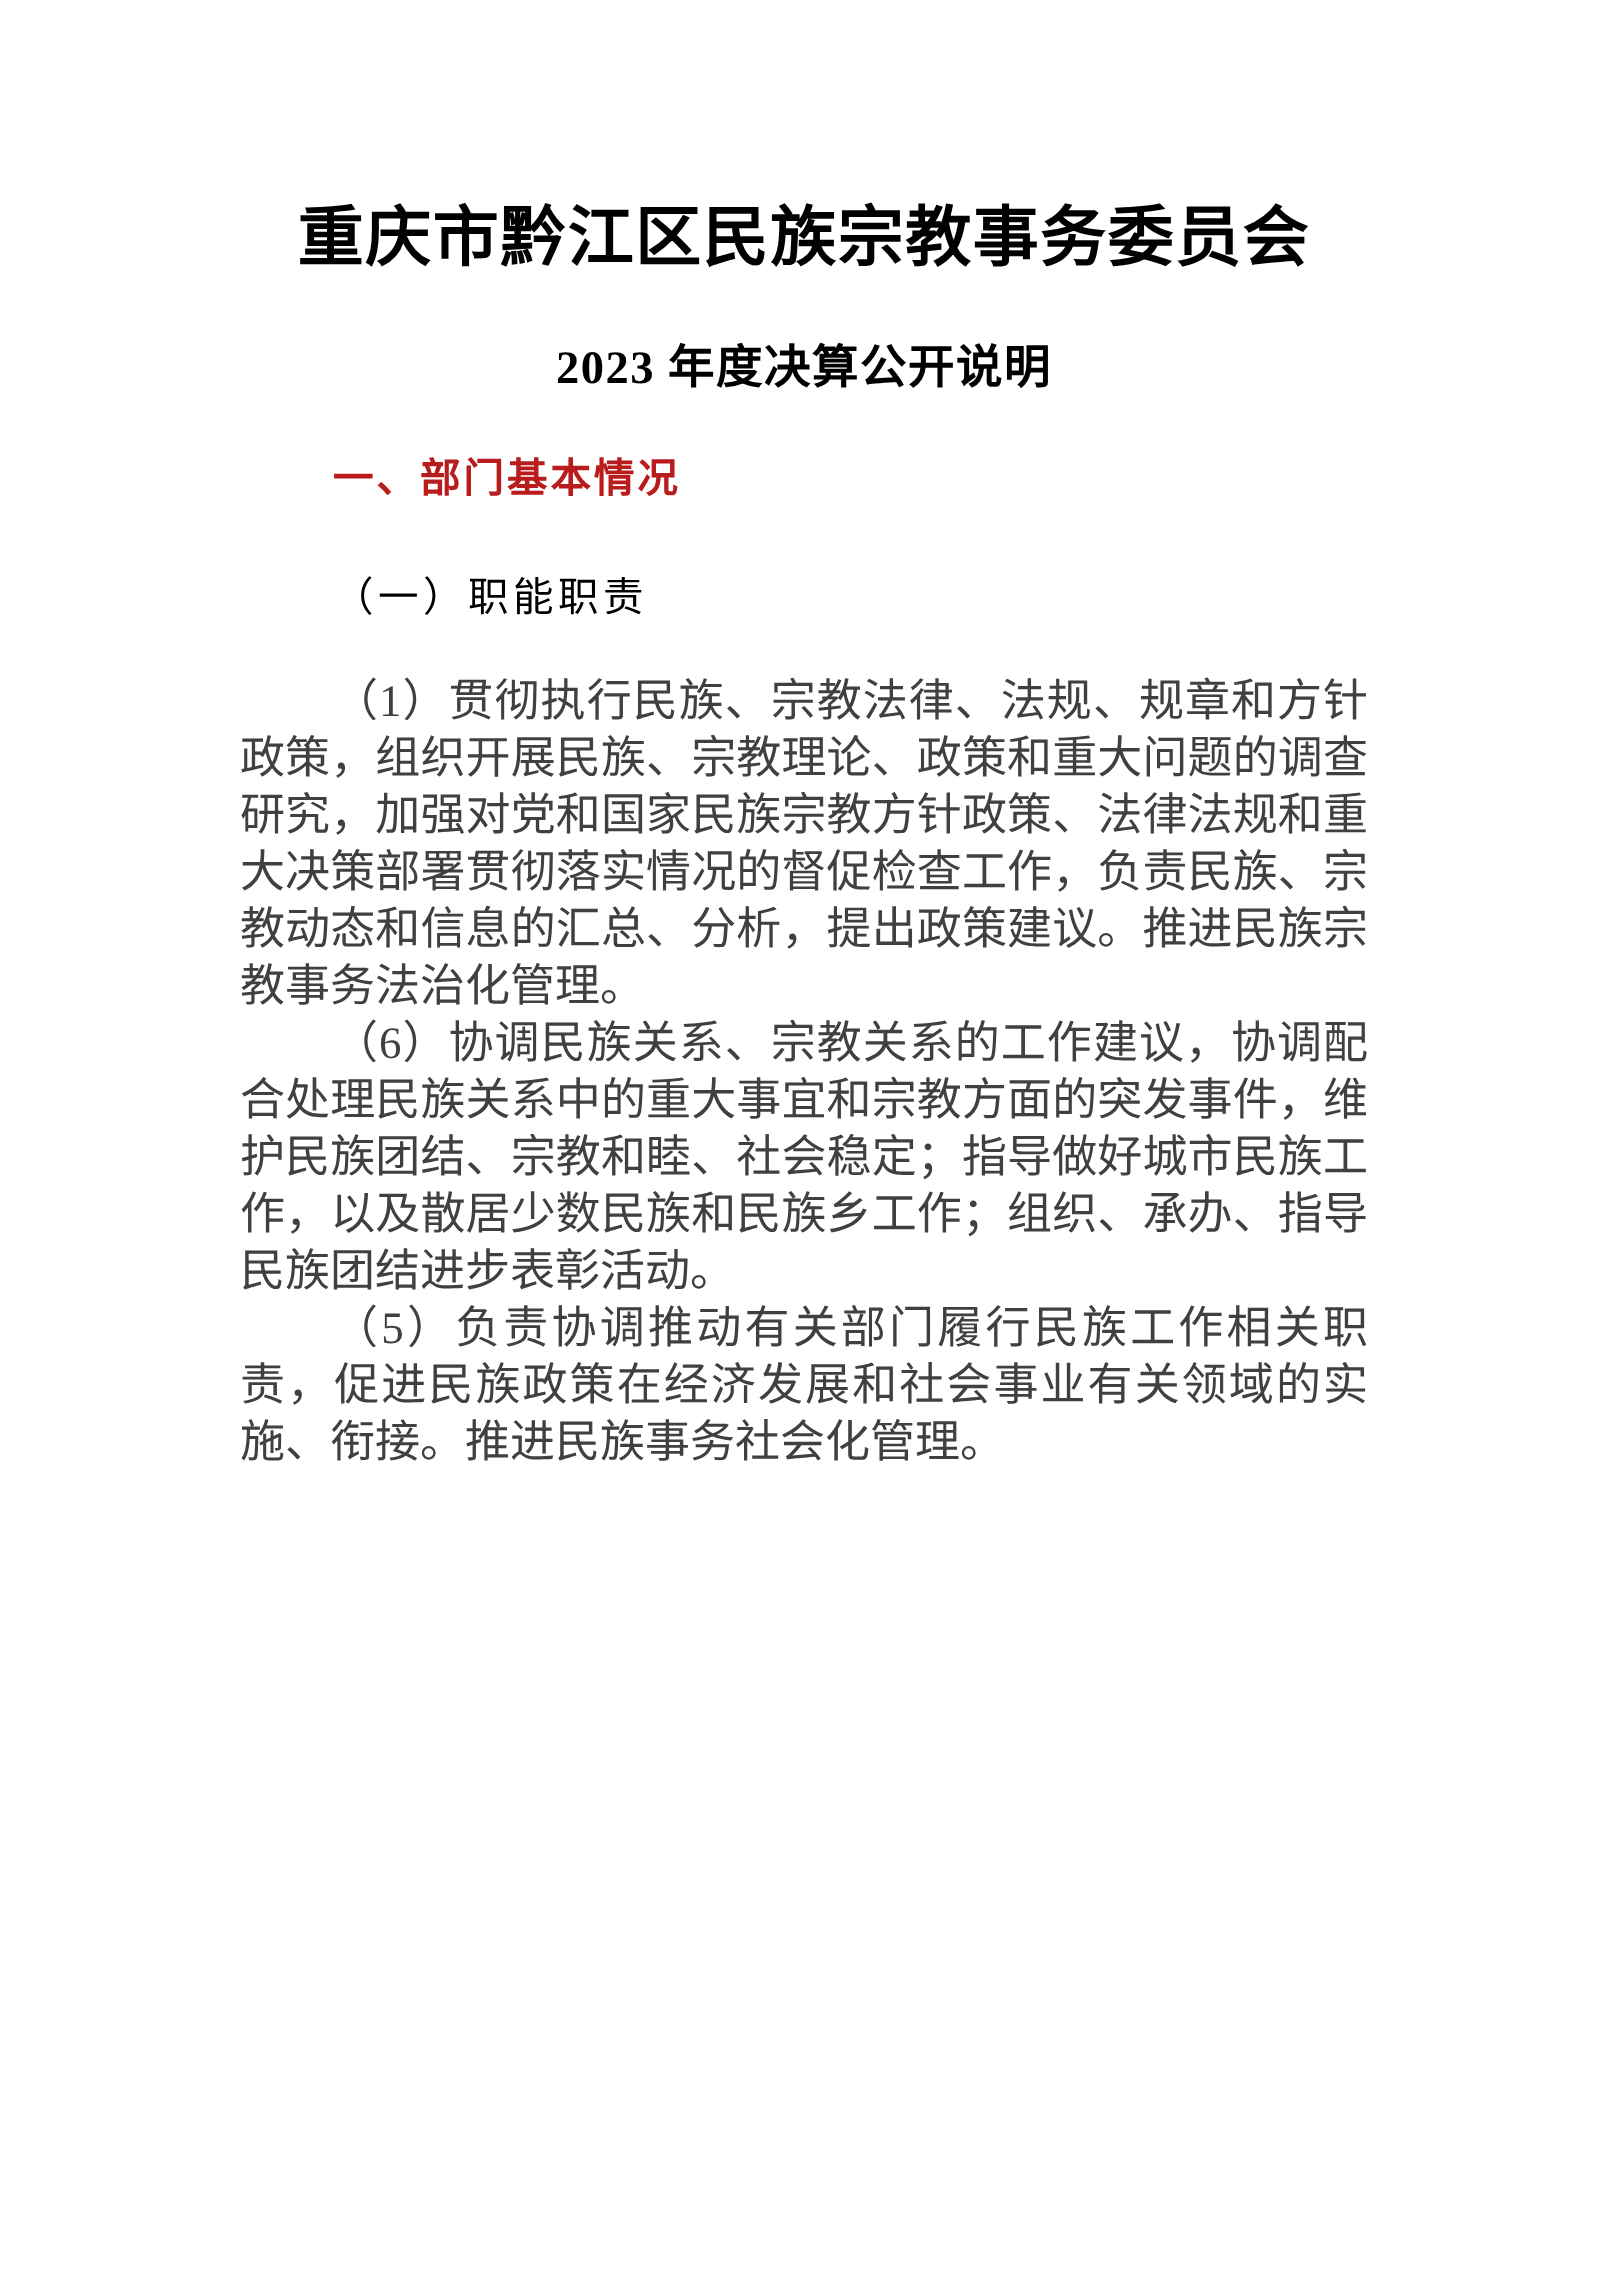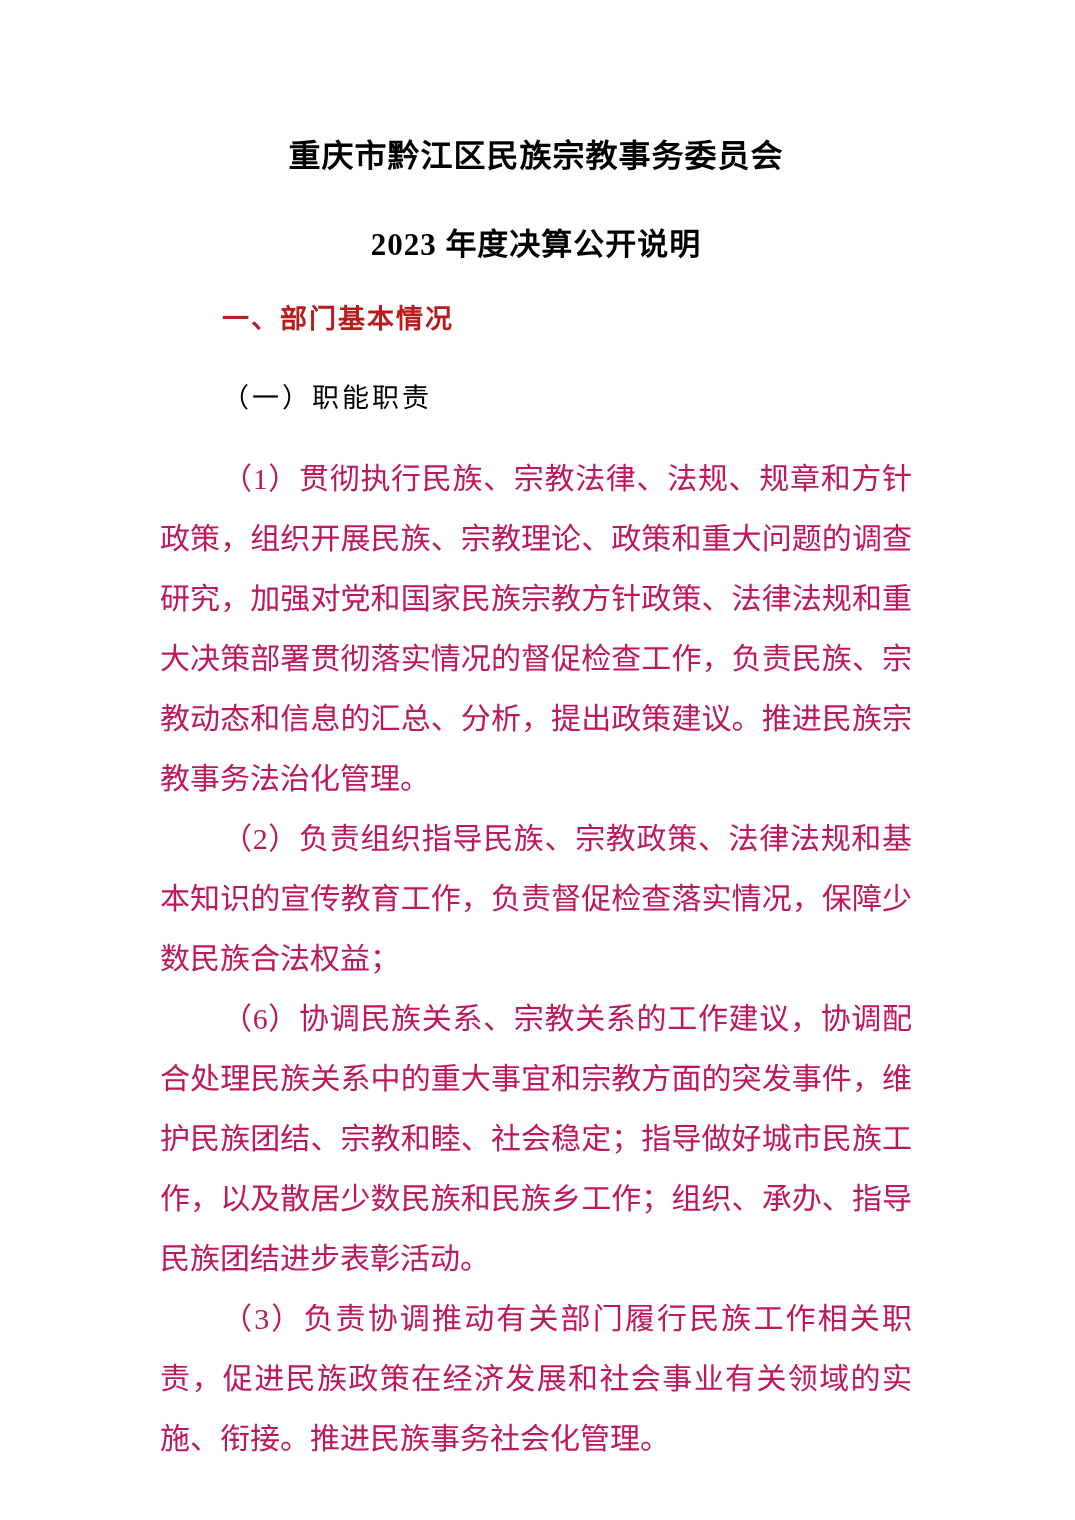--- a/index.html
+++ b/index.html
@@ -17,27 +17,27 @@
   }
   .page {
     position: relative;
     width: 1075px;
     height: 1520px;
     box-sizing: border-box;
     padding: 0 163px 0 160px;
   }
   .doc-title {
     margin: 140px 0 0 0;
-    font-size: 32px;
+    font-size: 44px;
     line-height: 38px;
     font-weight: bold;
     text-align: center;
     letter-spacing: 1px;
     color: #000000;
-    font-family: Liberation Mono, monospace;
+    font-family: Liberation Serif, serif;
   }
   .doc-subtitle {
     margin: 48px 0 0 0;
     font-size: 31px;
     line-height: 37px;
     font-weight: bold;
     text-align: center;
     letter-spacing: 1px;
     color: #000000;
     font-family: "Liberation Serif", serif;
@@ -58,24 +58,24 @@
     line-height: 33px;
     font-weight: normal;
     color: #000000;
     text-indent: 62px;
     letter-spacing: 3px;
     font-family: "Liberation Serif", serif;
   }
   .body-paragraph {
     margin: 0;
     font-size: 30px;
-    line-height: 60px;
+    line-height: 38px;
     text-align: justify;
     text-indent: 62px;
-    color: #be185d;
+    color: #404040;
     font-family: "Liberation Serif", serif;
   }
   .body-paragraph.first {
     margin-top: 34px;
   }
 </style>
 </head>
 <body>
 
 <div class="page">
@@ -83,19 +83,18 @@
   <h1 class="doc-title">重庆市黔江区民族宗教事务委员会</h1>
 
   <h2 class="doc-subtitle">2023 年度决算公开说明</h2>
 
   <h3 class="section-heading">一、部门基本情况</h3>
 
   <h4 class="subsection-heading">（一）职能职责</h4>
 
   <p class="body-paragraph first">（1）贯彻执行民族、宗教法律、法规、规章和方针政策，组织开展民族、宗教理论、政策和重大问题的调查研究，加强对党和国家民族宗教方针政策、法律法规和重大决策部署贯彻落实情况的督促检查工作，负责民族、宗教动态和信息的汇总、分析，提出政策建议。推进民族宗教事务法治化管理。</p>
 
-  <p class="body-paragraph">（2）负责组织指导民族、宗教政策、法律法规和基本知识的宣传教育工作，负责督促检查落实情况，保障少数民族合法权益；</p>
 
   <p class="body-paragraph">（6）协调民族关系、宗教关系的工作建议，协调配合处理民族关系中的重大事宜和宗教方面的突发事件，维护民族团结、宗教和睦、社会稳定；指导做好城市民族工作，以及散居少数民族和民族乡工作；组织、承办、指导民族团结进步表彰活动。</p>
 
-  <p class="body-paragraph">（3）负责协调推动有关部门履行民族工作相关职责，促进民族政策在经济发展和社会事业有关领域的实施、衔接。推进民族事务社会化管理。</p>
+  <p class="body-paragraph">（5）负责协调推动有关部门履行民族工作相关职责，促进民族政策在经济发展和社会事业有关领域的实施、衔接。推进民族事务社会化管理。</p>
 
 </div>
 
 </body></html>

